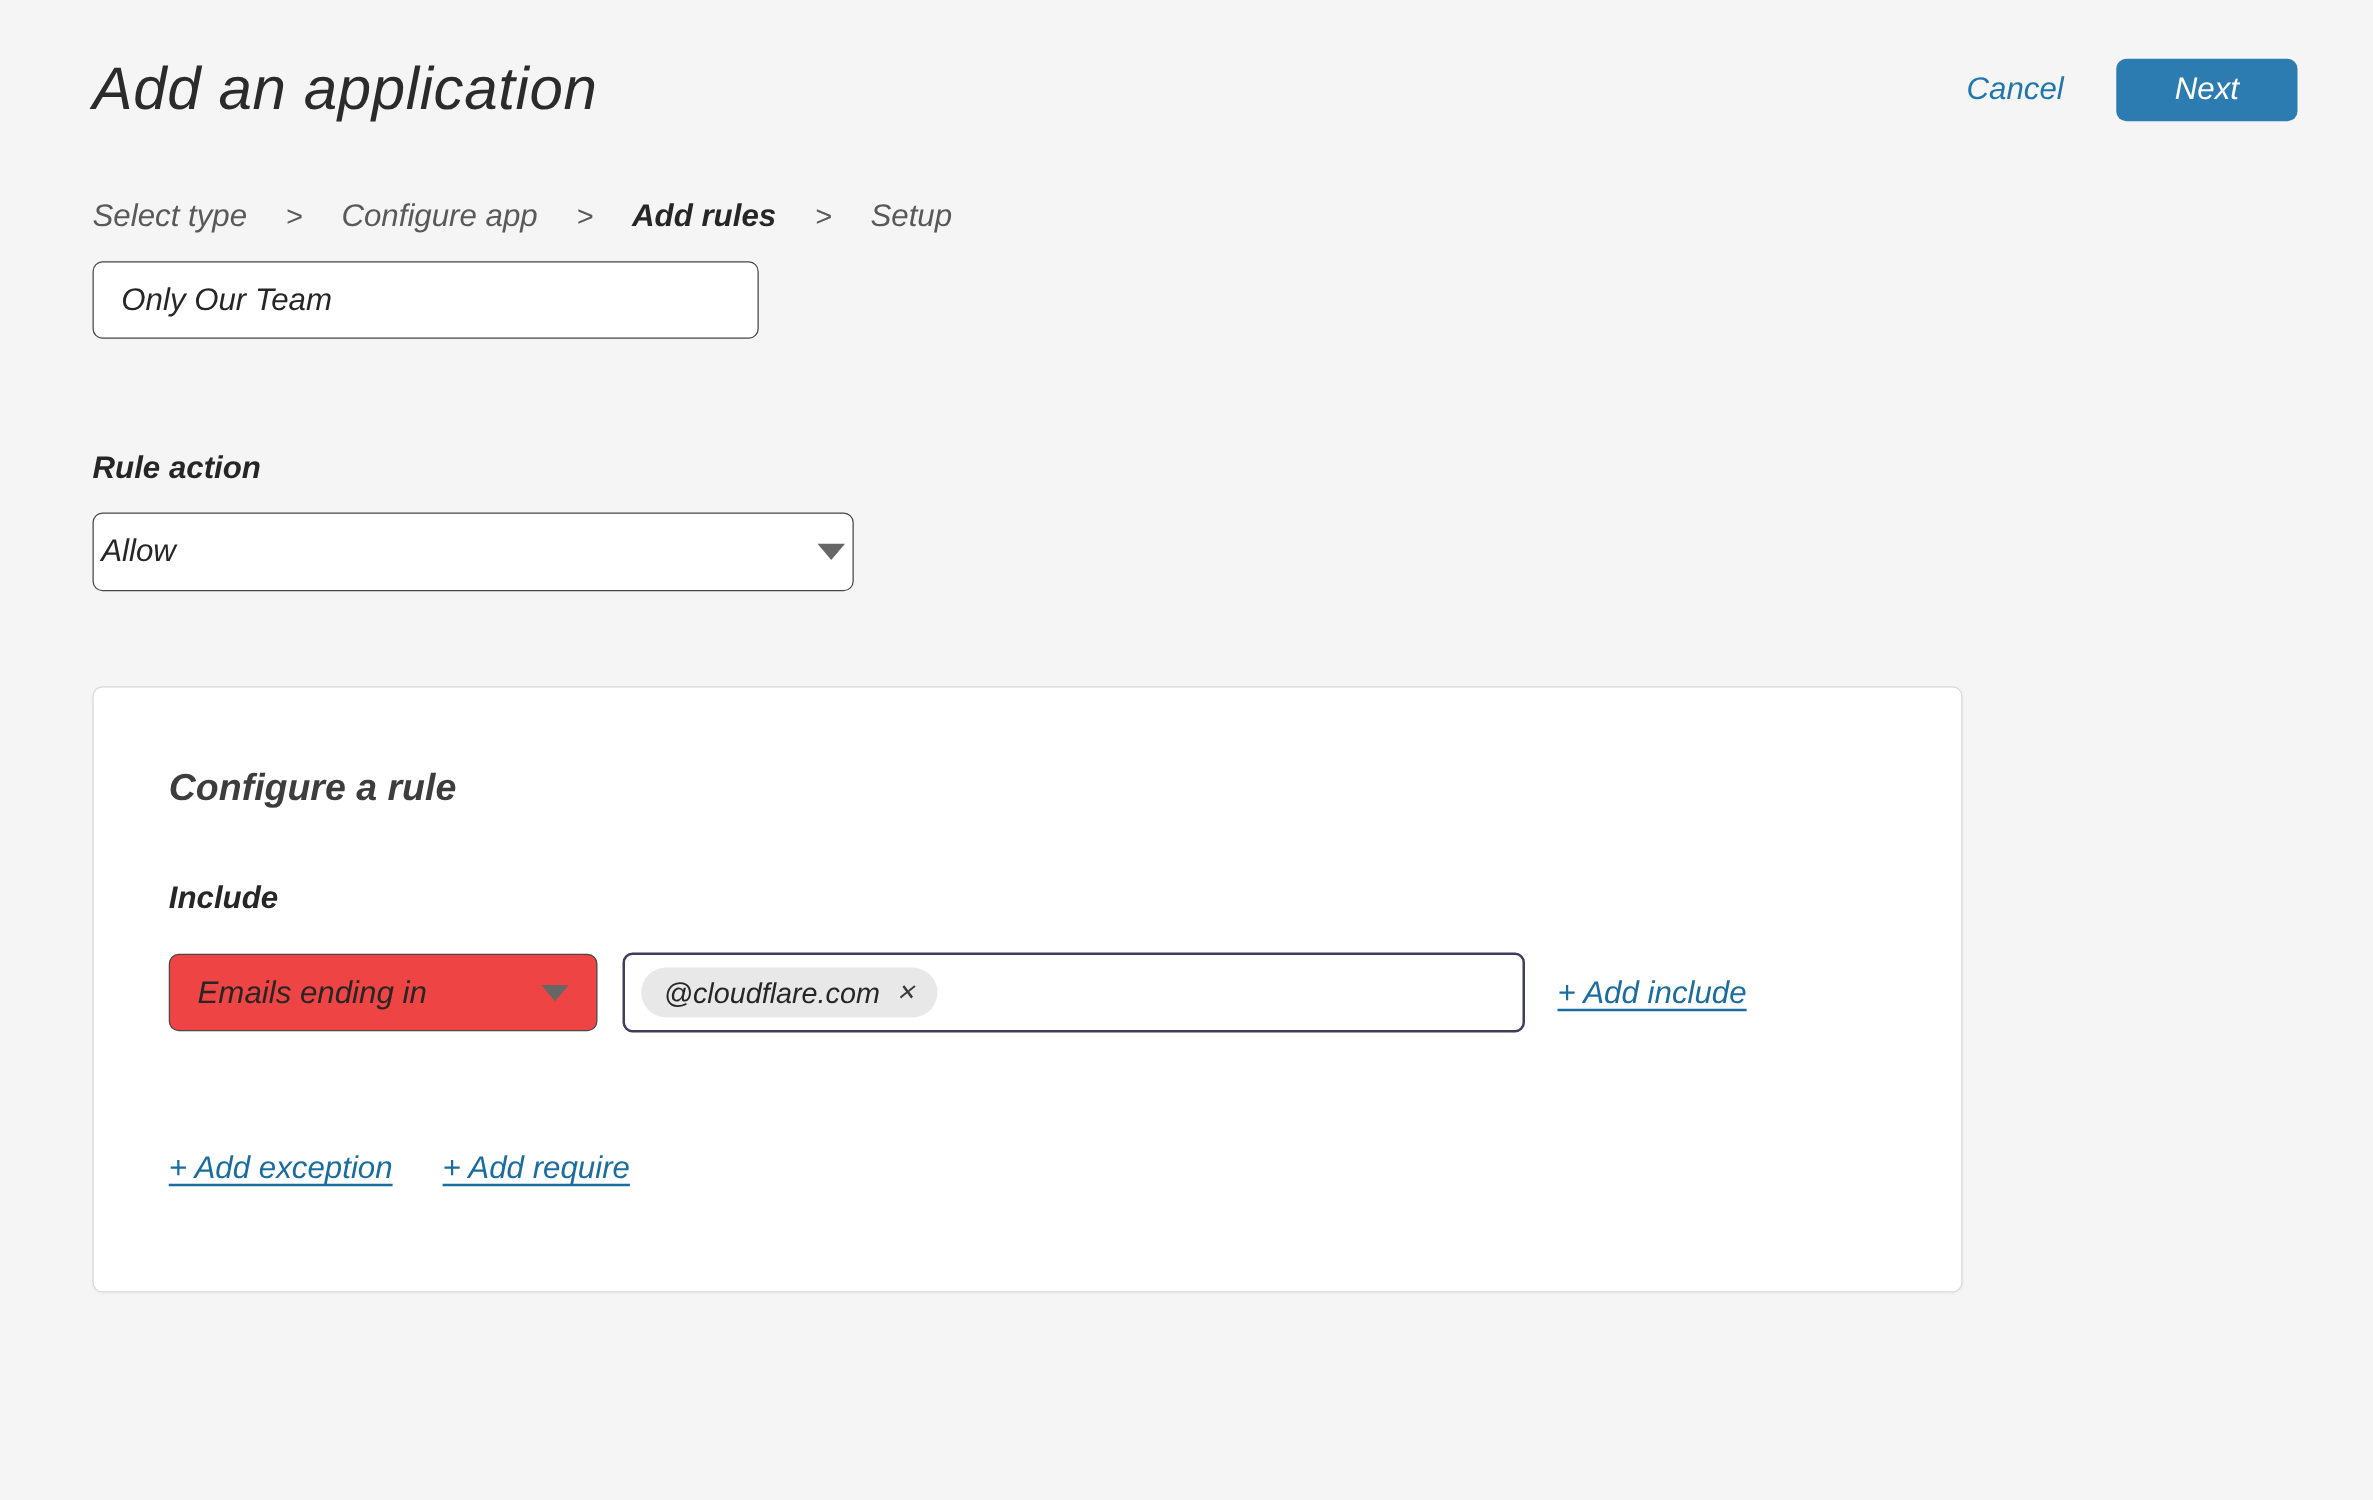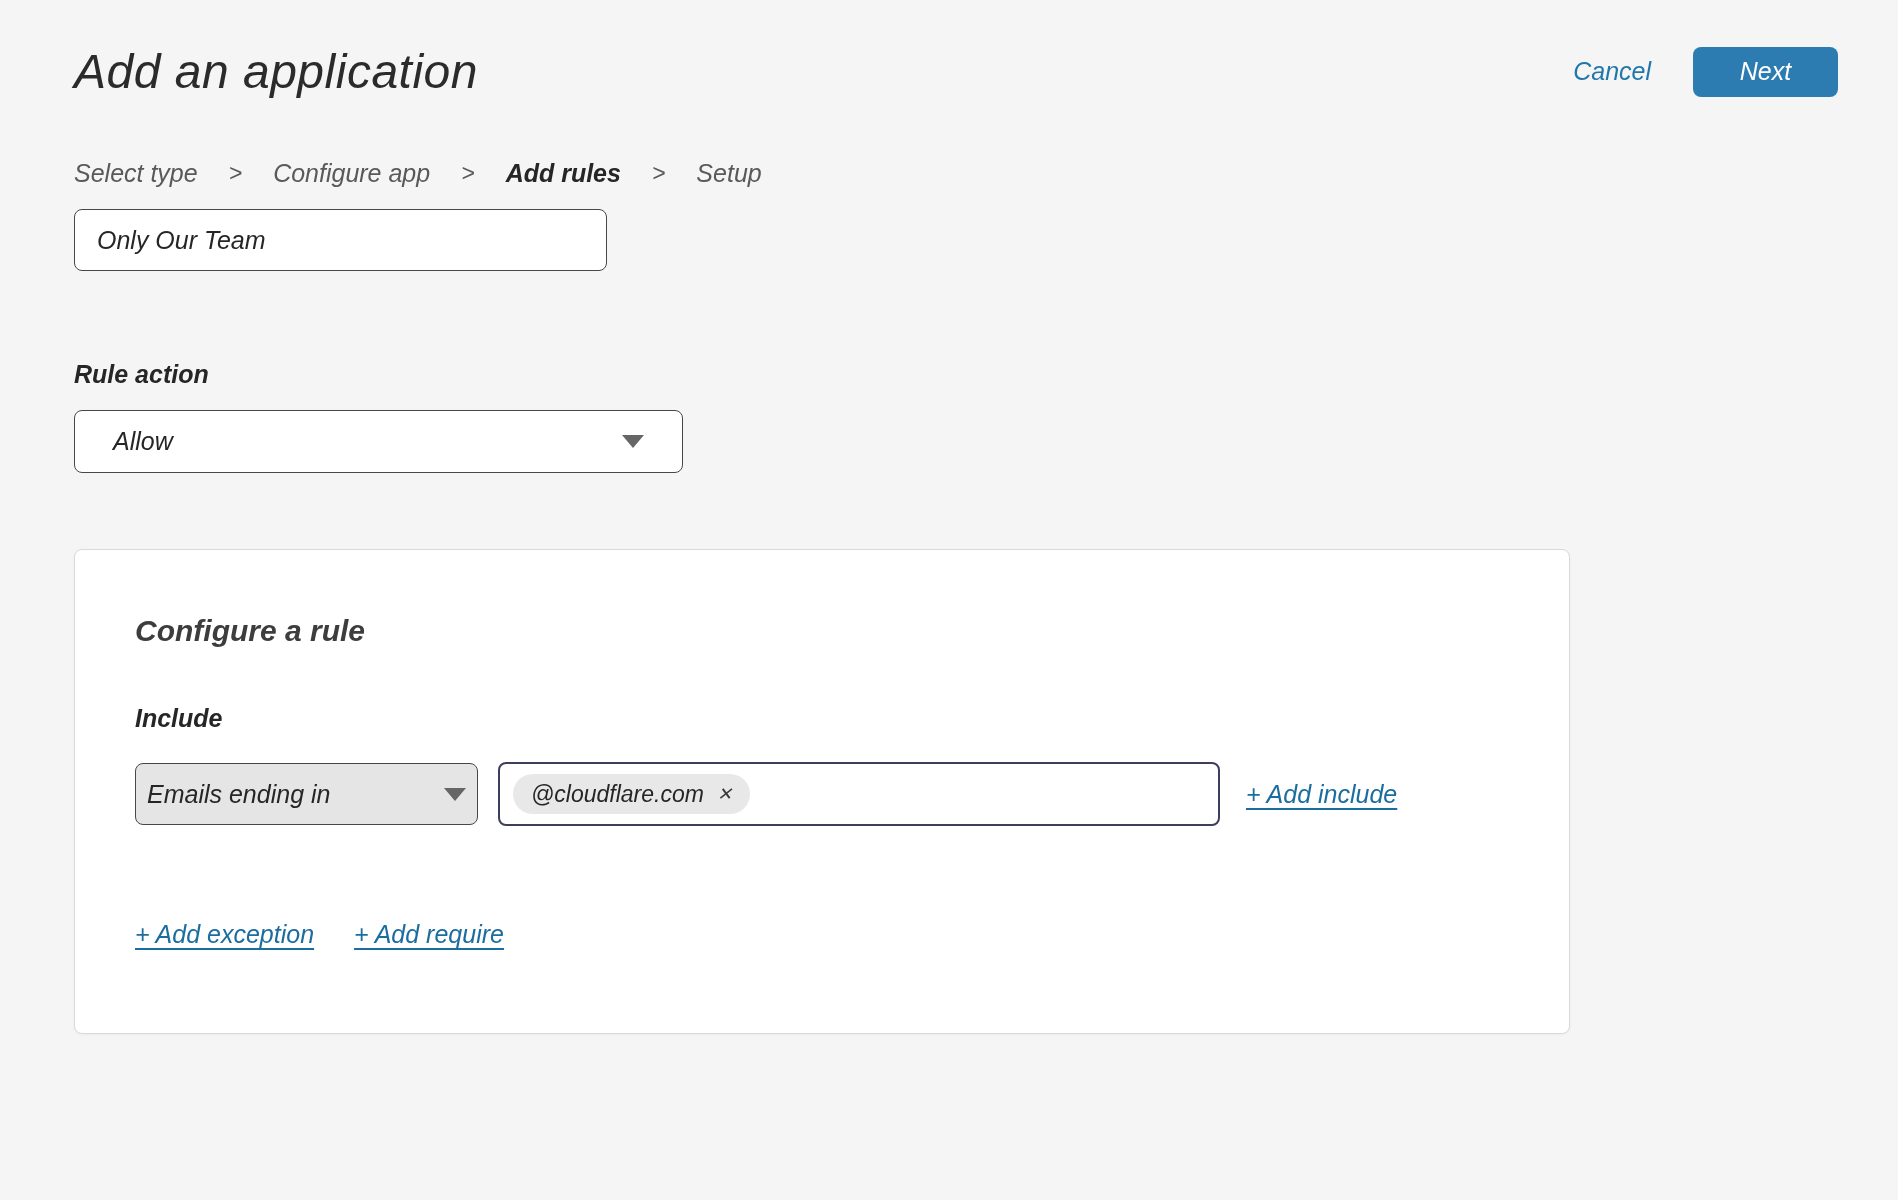--- a/index.html
+++ b/index.html
@@ -83,21 +83,21 @@
 
   .select-box {
     margin-top:21px;
     width:609px;
     height:63px;
     background:#ffffff;
     border:1.5px solid #474747;
     border-radius:8px;
     font-size:25px;
     color:#262626;
-    padding:0 38px;
+    padding:0 6px;
     display:flex;
     align-items:center;
     justify-content:space-between;
     cursor:pointer;
     position:relative;
     text-align:right;
   }
   .caret {
     width:0; height:0;
     border-left:11px solid transparent;
@@ -126,26 +126,26 @@
     font-weight:700;
   }
   .include-row {
     margin-top:29px;
     display:flex;
     align-items:center;
   }
   .condition-select {
     width:343px;
     height:62px;
-    background:#e5e5e5;
+    background:#ef4444;
     border:1.5px solid #474747;
     border-radius:8px;
     font-size:25px;
     color:#262626;
-    padding:0 11px;
+    padding:0 22px;
     display:flex;
     align-items:center;
     justify-content:space-between;
     cursor:pointer;
   }
   .tag-input {
     margin-left:20px;
     width:722px;
     height:64px;
     background:#ffffff;

